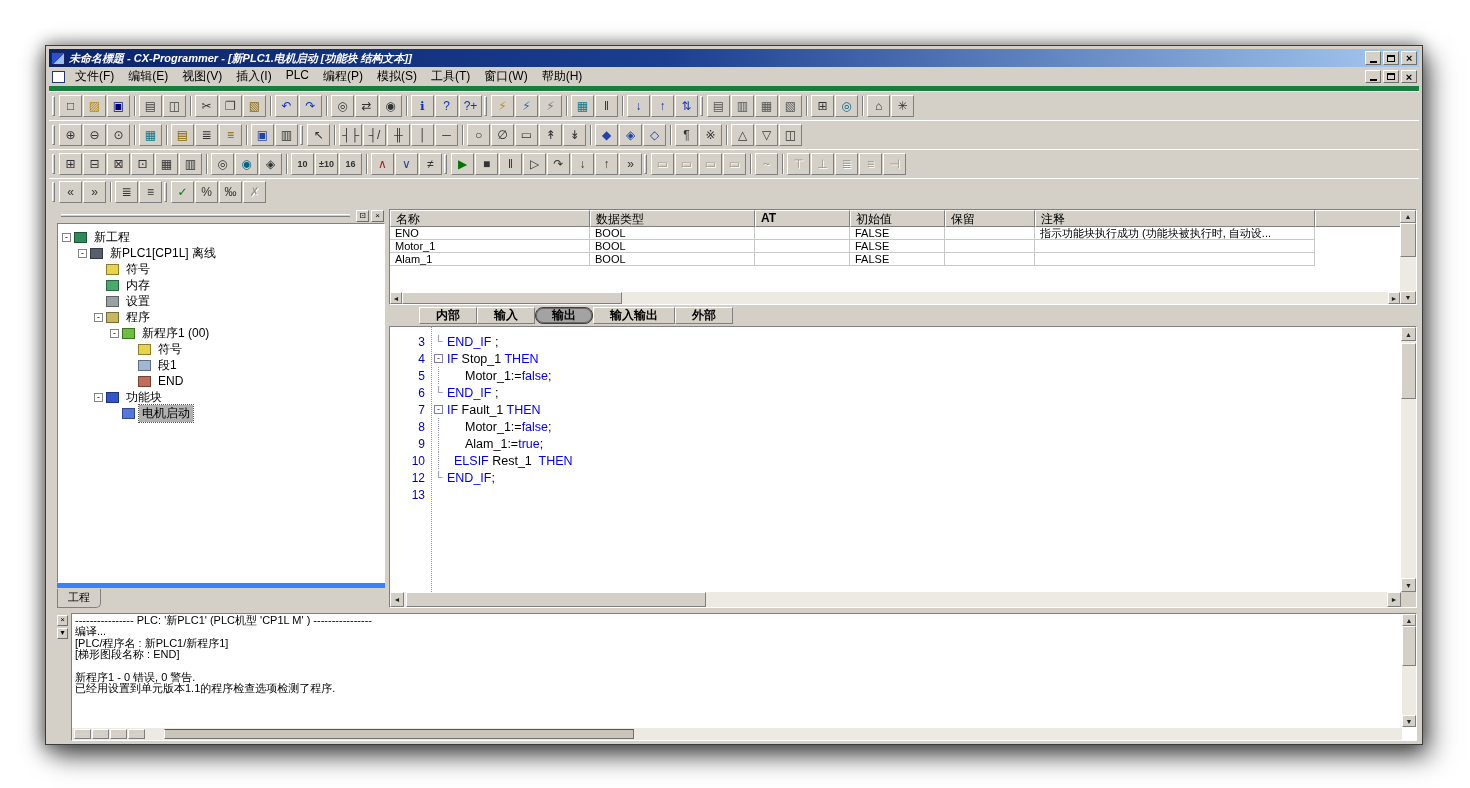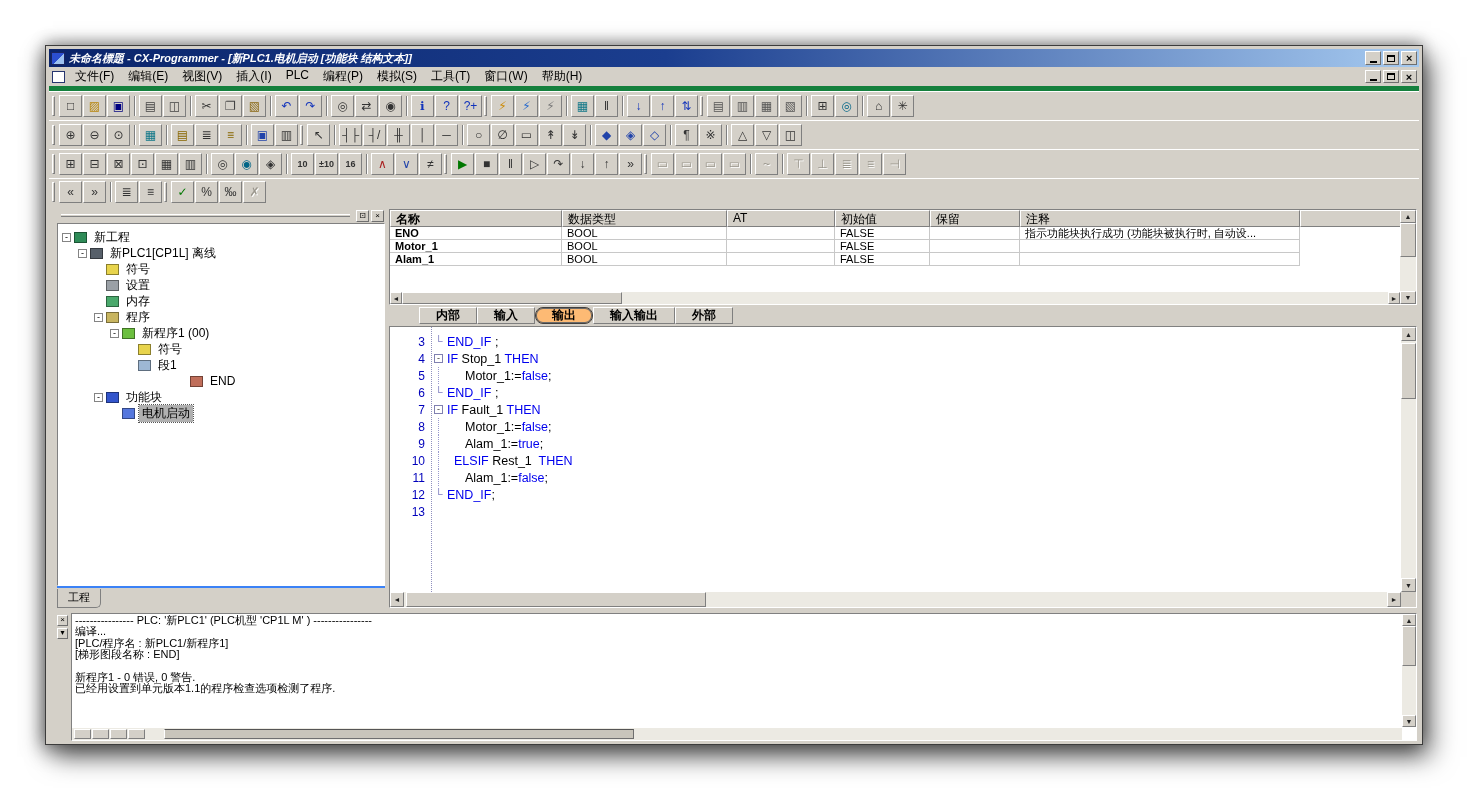--- a/index.html
+++ b/index.html
@@ -58,52 +58,52 @@
   .exp{width:9px;height:9px;flex:0 0 9px;border:1px solid #848484;background:#fff;color:#000;
        font-size:9px;line-height:6px;text-align:center;margin-right:3px;}
   .exp-sp{width:12px;flex:0 0 12px;}
   .ti{width:13px;height:11px;flex:0 0 13px;margin-right:4px;border:1px solid rgba(0,0,0,.4);}
   .ti-project{background:#2e8b57}.ti-plc{background:#57606a}.ti-symbols{background:#e8d44c}
   .ti-settings{background:#9aa0a6}.ti-memory{background:#4aa96c}.ti-programs{background:#c8b560}
   .ti-program{background:#6cbf3f}.ti-section{background:#9db7d4}.ti-end{background:#c06e5a}
   .ti-fbfolder{background:#3355cc}.ti-fb{background:#5577dd}
   .tl{padding:0 3px;}
   .tl.sel{background:#b0b0b0;outline:1px dotted #555;}
-  .pane-tabs{flex:0 0 18px;display:flex;align-items:stretch;border-top:2px solid #3b82f6;padding-top:1px;}
+  .pane-tabs{flex:0 0 18px;display:flex;align-items:stretch;border-top:5px solid #3b82f6;padding-top:1px;}
   .ptab{font-size:11px;padding:1px 10px 2px;background:#d4d0c8;border:1px solid #808080;border-top:none;
         border-radius:0 0 5px 0;}
   .ptab-rest{flex:1;}
 
   .right-pane{flex:1;display:flex;flex-direction:column;min-width:0;min-height:0;}
 
   
   .vartable{flex:0 0 96px;background:#fff;border:1px solid;border-color:#808080 #fff #fff #808080;
             position:relative;overflow:hidden;}
   .vt-inner{position:absolute;left:0;top:0;right:16px;bottom:12px;overflow:hidden;}
   .vt-head{display:flex;height:17px;}
   .vt-hcell{background:#d4d0c8;border:1px solid;border-color:#fff #7f7f7f #7f7f7f #fff;
             font-size:12px;padding:0 5px;white-space:nowrap;overflow:hidden;flex:0 0 auto;}
   .vt-row{display:flex;height:13px;}
   .vt-cell{font-size:11px;line-height:12px;padding:0 5px;border-right:1px solid #c8c8c8;border-bottom:1px solid #c8c8c8;
            white-space:nowrap;overflow:hidden;flex:0 0 auto;}
-  .c0{width:172px;font-weight:bold;}.c1{width:165px;}.c2{width:108px;}.c3{width:95px;}.c4{width:90px;}.c5{width:280px;}
+  .c0{width:200px;}.c1{width:165px;}.c2{width:95px;font-weight:bold;}.c3{width:95px;}.c4{width:90px;}.c5{width:280px;}
   .cfill{flex:1 1 auto !important;border-right:none;}
   .vt-vscroll{position:absolute;right:0;top:0;bottom:0;width:16px;background:#eceae3;
               display:flex;flex-direction:column;}
   .vt-hscroll{position:absolute;left:0;right:16px;bottom:0;height:12px;background:#eceae3;display:flex;align-items:stretch;}
   .sb-btn{background:#d4d0c8;border:1px solid;border-color:#fff #7f7f7f #7f7f7f #fff;color:#222;
           display:flex;align-items:center;justify-content:center;font-size:7px;flex:0 0 auto;}
   .sb-track{flex:1;position:relative;}
   .sb-thumb{position:absolute;background:#d4d0c8;border:1px solid;border-color:#fff #7f7f7f #7f7f7f #fff;}
 
   
   .vtabs{flex:0 0 19px;display:flex;align-items:flex-end;padding-left:30px;font-weight:bold;}
   .vtab{height:17px;padding:0 16px;font-size:12px;display:flex;align-items:center;background:#d4d0c8;
         border:1px solid;border-color:#fff #7f7f7f #7f7f7f #fff;}
-  .vtab.active{background:#fdba74;border-color:#404040;box-shadow:inset 0 0 0 1px #6a6a6a;border-radius:8px;}
+  .vtab.active{background:#a3a3a3;border-color:#404040;box-shadow:inset 0 0 0 1px #6a6a6a;border-radius:8px;}
 
   
   .editor{flex:1;background:#fff;border:1px solid;border-color:#808080 #fff #fff #808080;
           position:relative;overflow:hidden;margin-top:2px;min-height:0;}
   .code{position:absolute;left:0;top:0;right:15px;bottom:15px;padding-top:6px;overflow:hidden;}
   .gutter-line{position:absolute;left:41px;top:0;bottom:0;border-left:1px dotted #8f8fbe;}
   .cl{display:flex;height:17px;align-items:center;font-size:12.5px;}
   .cl-num{flex:0 0 41px;padding-right:6px;text-align:right;color:#0000bb;font-size:12px;}
   .cl-fold{flex:0 0 13px;margin-left:3px;position:relative;height:17px;}
   .fbox{position:absolute;left:0;top:4px;width:9px;height:9px;border:1px solid #8080b0;background:#fff;
@@ -336,27 +336,27 @@
             <span class="ti ti-plc"></span>
             <span class="tl">新PLC1[CP1L] 离线</span>
           </div>
           <div class="tree-row" style="padding-left: 36px;">
             <span class="exp-sp"></span>
             <span class="ti ti-symbols"></span>
             <span class="tl">符号</span>
           </div>
           <div class="tree-row" style="padding-left: 36px;">
             <span class="exp-sp"></span>
+            <span class="ti ti-memory"></span>
+            <span class="tl">内存</span>
+          </div>
+          <div class="tree-row" style="padding-left: 36px;">
+            <span class="exp-sp"></span>
             <span class="ti ti-settings"></span>
             <span class="tl">设置</span>
-          </div>
-          <div class="tree-row" style="padding-left: 36px;">
-            <span class="exp-sp"></span>
-            <span class="ti ti-memory"></span>
-            <span class="tl">内存</span>
           </div>
           <div class="tree-row" style="padding-left: 36px;">
             <span class="exp">-</span>
             <span class="ti ti-programs"></span>
             <span class="tl">程序</span>
           </div>
           <div class="tree-row" style="padding-left: 52px;">
             <span class="exp">-</span>
             <span class="ti ti-program"></span>
             <span class="tl">新程序1 (00)</span>
@@ -364,21 +364,21 @@
           <div class="tree-row" style="padding-left: 68px;">
             <span class="exp-sp"></span>
             <span class="ti ti-symbols"></span>
             <span class="tl">符号</span>
           </div>
           <div class="tree-row" style="padding-left: 68px;">
             <span class="exp-sp"></span>
             <span class="ti ti-section"></span>
             <span class="tl">段1</span>
           </div>
-          <div class="tree-row" style="padding-left: 108px; margin-left: 12px;">
+          <div class="tree-row" style="padding-left: 68px;">
             <span class="exp-sp"></span>
             <span class="ti ti-end"></span>
             <span class="tl">END</span>
           </div>
           <div class="tree-row" style="padding-left: 36px;">
             <span class="exp">-</span>
             <span class="ti ti-fbfolder"></span>
             <span class="tl">功能块</span>
           </div>
           <div class="tree-row" style="padding-left: 52px;">
@@ -513,27 +513,20 @@
               <span class="cl-code" style="padding-left: 18px;"><span>Alam_1:=</span><span class="kw">true</span><span>;</span></span>
             </div>
             <div class="cl">
               <span class="cl-num">10</span>
               <span class="cl-fold">
                 <span class="fmid"></span>
               </span>
               <span class="cl-code" style="padding-left: 7px;"><span class="kw">ELSIF </span><span>Rest_1  </span><span class="kw">THEN</span></span>
             </div>
             <div class="cl">
-              <span class="cl-num">11</span>
-              <span class="cl-fold">
-                <span class="fmid"></span>
-              </span>
-              <span class="cl-code" style="padding-left: 18px;"><span>Alam_1:=</span><span class="kw">false</span><span>;</span></span>
-            </div>
-            <div class="cl">
               <span class="cl-num">12</span>
               <span class="cl-fold">
                 <span class="fend">└</span>
               </span>
               <span class="cl-code" style="padding-left: 0px;"><span class="kw">END_IF</span><span>;</span></span>
             </div>
             <div class="cl">
               <span class="cl-num">13</span>
               <span class="cl-fold"></span>
               <span class="cl-code" style="padding-left: 0px;"></span>

